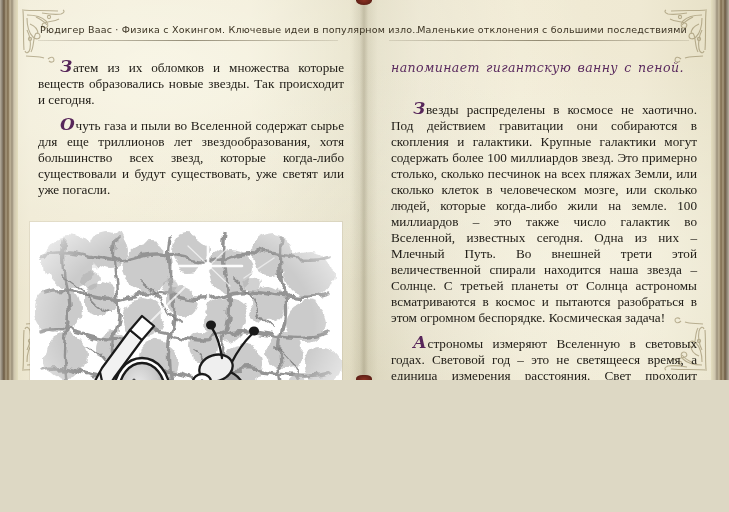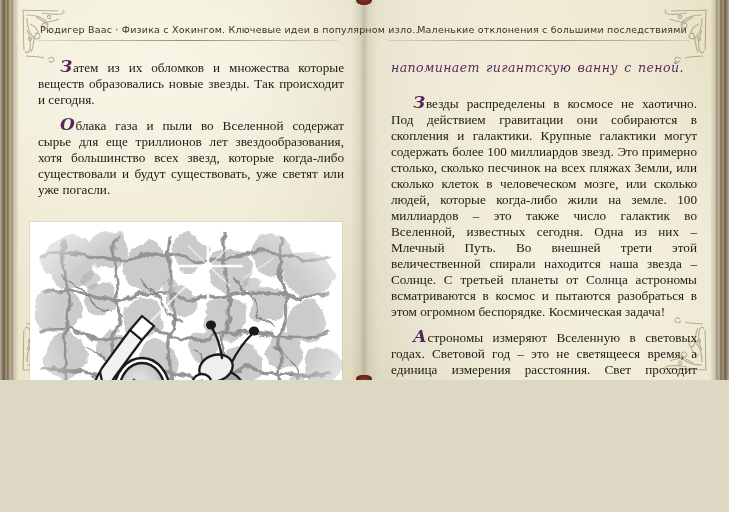--- a/index.html
+++ b/index.html
@@ -107,21 +107,21 @@
     color:#57265a;
     font-family:"DejaVu Serif", serif;
     letter-spacing:-.3px;
     padding-right:1px;
   }
   .lead{
     color:#5a2a5e;font-style:italic;
     font-family:"DejaVu Serif", serif;
     font-size:12.6px;line-height:16px;
     letter-spacing:.35px;
-    margin-bottom:20px;
+    margin-bottom:26px;
     text-indent:0;
     word-spacing:2px;
   }
   .gap{height:8px;}
 
   
   .fig{
     position:absolute;left:30px;top:222px;width:312px;height:228px;
     background:#ffffff;
     box-shadow:0 0 0 1px rgba(120,110,80,.12);
@@ -217,21 +217,21 @@
     </svg>
   </div>
 
   <div class="page lft">
     <div class="hdr">Рюдигер Ваас  ·  Физика с Хокингом. Ключевые идеи в популярном изло..</div>
     <div class="hdr-rule"></div>
 
     <div class="col">
       <p><span class="cap">З</span><span>атем из их обломков и множества которые веществ образовались новые звезды. Так происходит и сегодня.</span></p>
       <div class="gap"></div>
-      <p><span class="cap">О</span><span>блака газа и пыли во Вселенной содержат сырье для еще триллионов лет звездообразования, хотя большинство всех звезд, которые когда-либо существовали и будут существовать, уже светят или уже погасли.</span></p>
+      <p><span class="cap">О</span><span>чуть газа и пыли во Вселенной содержат сырье для еще триллионов лет звездообразования, хотя большинство всех звезд, которые когда-либо существовали и будут существовать, уже светят или уже погасли.</span></p>
     </div>
 
     <div class="fig">
       <svg viewBox="0 0 312 228">
         <defs>
           <filter id="rough" x="-20%" y="-20%" width="140%" height="140%">
             <feTurbulence type="fractalNoise" baseFrequency="0.045" numOctaves="4" seed="7" result="n"></feTurbulence>
             <feDisplacementMap in="SourceGraphic" in2="n" scale="14" xChannelSelector="R" yChannelSelector="G"></feDisplacementMap>
           </filter>
           <filter id="rough2" x="-25%" y="-25%" width="150%" height="150%">

